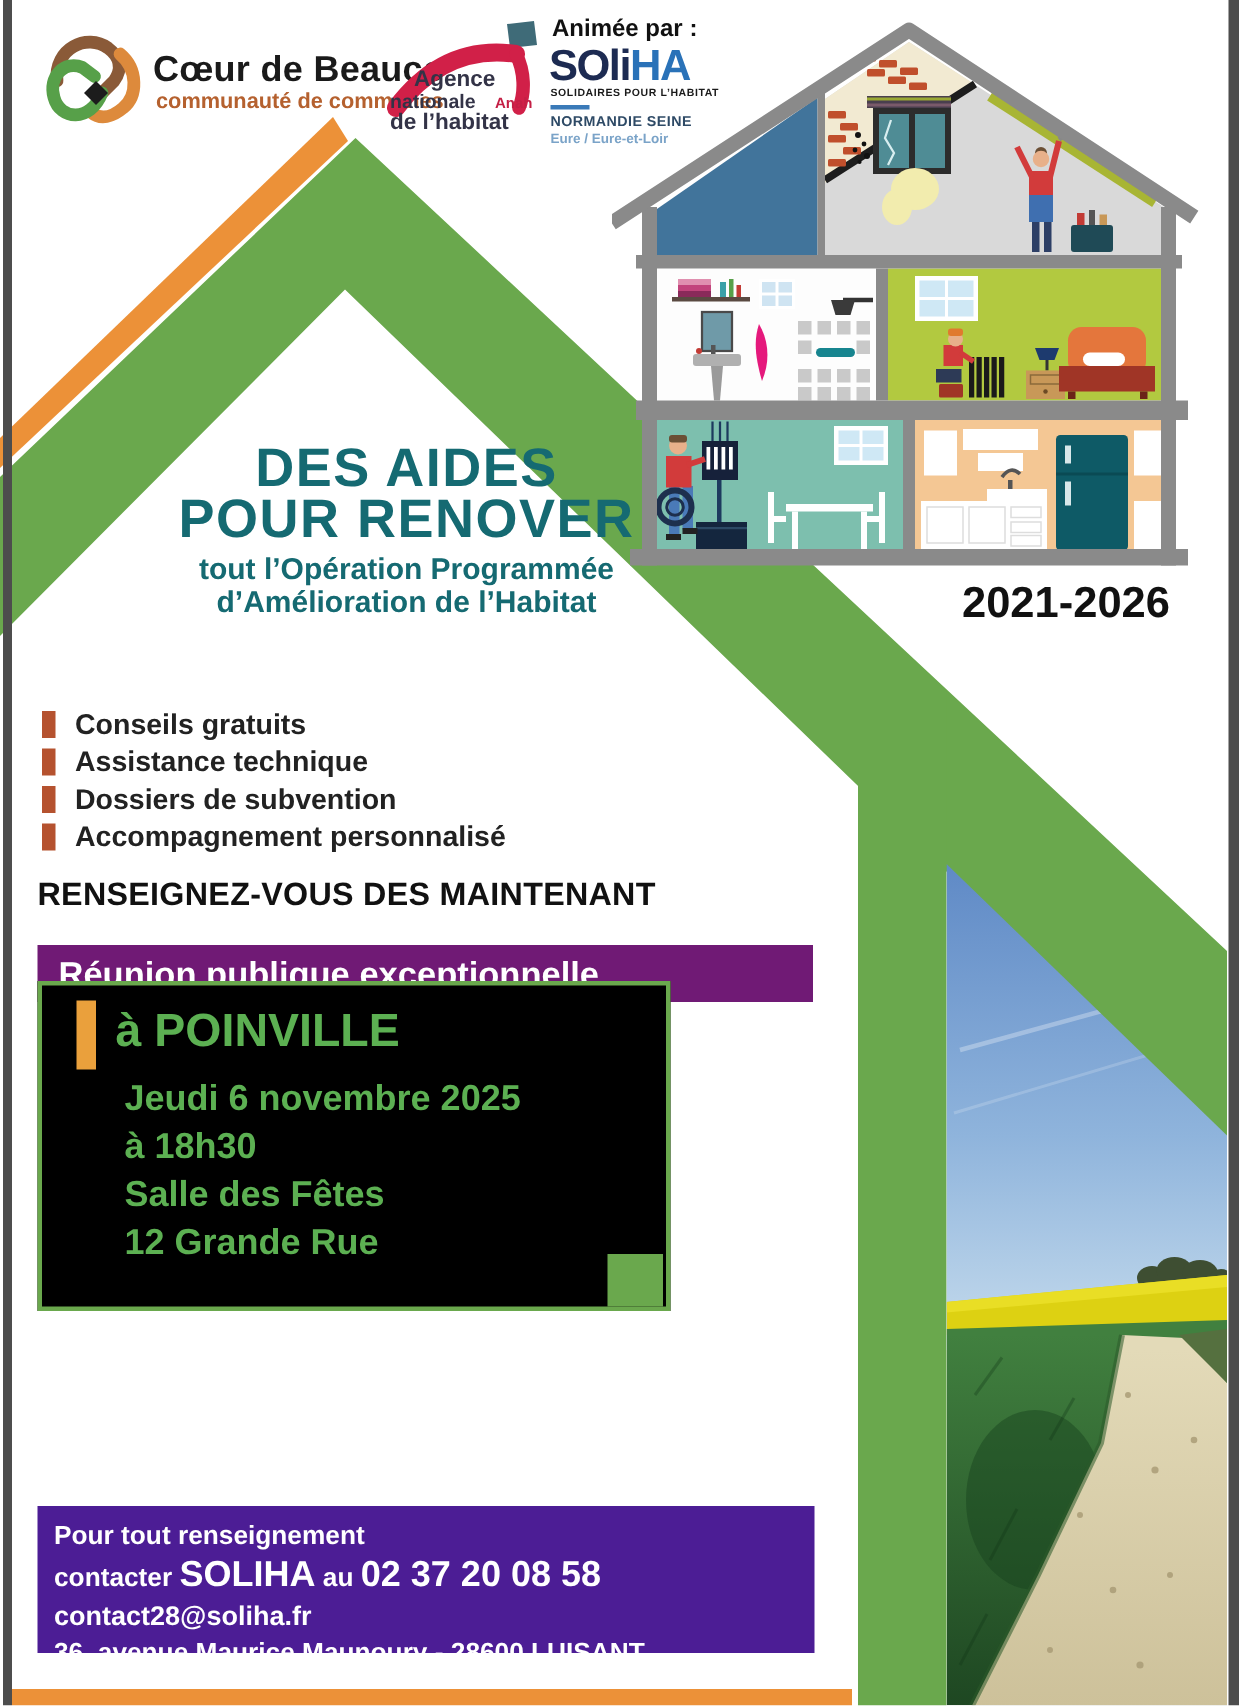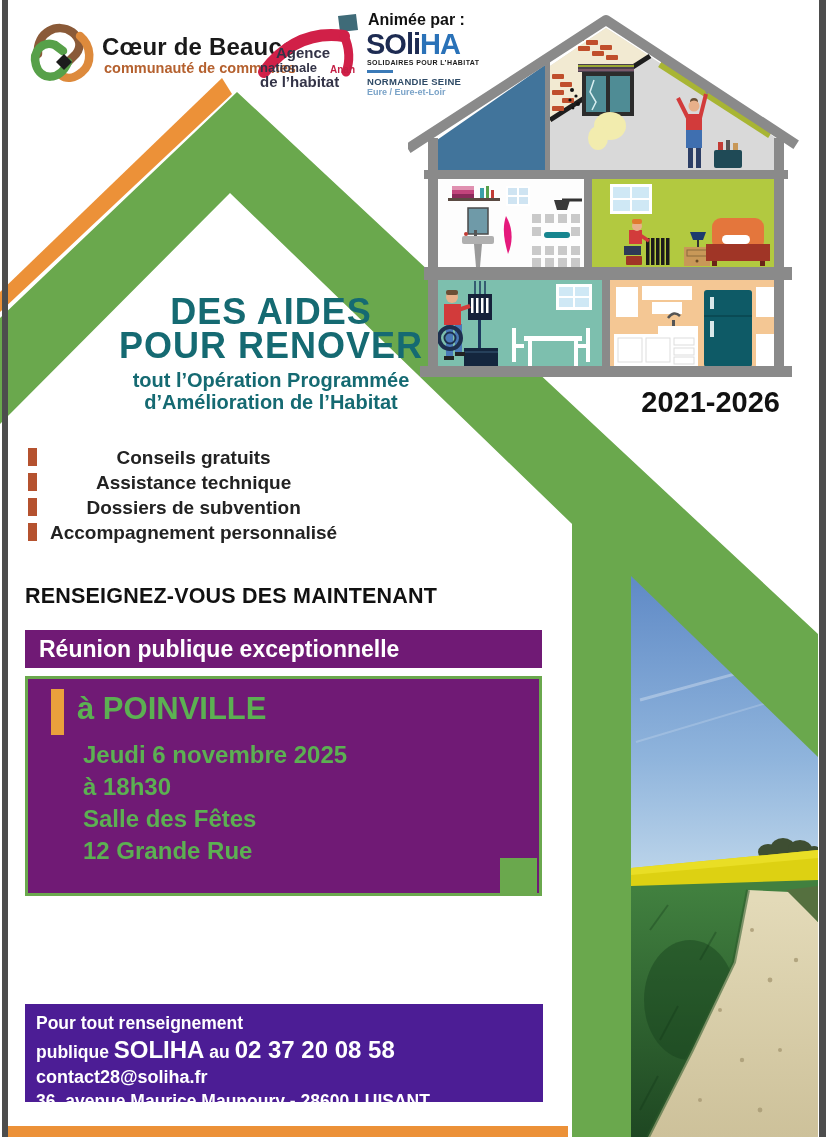--- a/index.html
+++ b/index.html
@@ -22,30 +22,30 @@
   .sol-rule{left:367px;top:70px;width:26px;height:3px;background:#3a7ab8;}
   .sol-region{left:367px;top:76px;font-size:9.5px;font-weight:800;color:#2e4a66;letter-spacing:.3px;}
   .sol-area{left:367px;top:87px;font-size:9px;font-weight:bold;color:#7aa3c8;}
 
   .period{left:620px;top:386px;width:160px;text-align:right;font-size:29px;font-weight:900;color:#111;}
 
   .title-block{left:40px;top:295px;width:462px;text-align:center;color:#156a72;}
   .title-l{font-size:36px;line-height:34px;font-weight:900;letter-spacing:1px;}
   .title-sub{font-size:20px;line-height:22px;font-weight:bold;margin-top:6px;}
 
-  .benefits{left:28px;top:448px;list-style:none;margin:0;padding:0;text-align:center;}
+  .benefits{left:28px;top:474px;list-style:none;margin:0;padding:0;}
   .benefits li{position:relative;padding-left:22px;margin-bottom:6px;
                font-size:19px;font-weight:bold;color:#222;line-height:19px;}
   .benefits li::before{content:"";position:absolute;left:0;top:0;width:9px;height:18px;background:#b5522f;}
 
   .cta{left:25px;top:584px;font-size:21.5px;font-weight:800;color:#111;letter-spacing:.2px;}
 
   .banner{left:25px;top:630px;width:517px;height:38px;background:#701a75;
           color:#fff;font-size:23px;font-weight:800;line-height:38px;padding-left:14px;box-sizing:border-box;}
-  .event-box{left:25px;top:676px;width:517px;height:220px;background:#701a75;border:3px solid #6aa84d;box-sizing:border-box;}
+  .event-box{left:25px;top:654px;width:422px;height:220px;background:#000000;border:3px solid #6aa84d;box-sizing:border-box;}
   .ev-bar{left:23px;top:10px;width:13px;height:46px;background:#eaa03c;}
   .ev-place{left:49px;top:12px;font-size:31px;font-weight:800;color:#5cb052;}
   .ev-line{left:55px;font-size:24px;font-weight:800;color:#5cb052;}
   .ev-sq{right:2px;bottom:0;width:37px;height:35px;background:#6aa84d;}
 
   .contact{left:25px;top:1004px;width:518px;height:98px;background:#4c1d95;color:#fff;
            padding:9px 0 0 11px;box-sizing:border-box;}
   .c-l1{font-size:17.5px;font-weight:bold;}
   .c-l2{margin-top:2px;font-size:17.5px;font-weight:bold;}
   .c-big{font-size:24px;font-weight:800;}
@@ -403,21 +403,21 @@
   <div class="abs ev-line" style="top:62px;">Jeudi 6 novembre 2025</div>
   <div class="abs ev-line" style="top:94px;">à 18h30</div>
   <div class="abs ev-line" style="top:126px;">Salle des Fêtes</div>
   <div class="abs ev-line" style="top:158px;">12 Grande Rue</div>
   <div class="abs ev-sq"></div>
 </div>
 
 <div class="abs contact">
   <div class="c-l1">Pour tout renseignement</div>
   <div class="c-l2">
-    <span>publique</span>
+    <span>contacter</span>
     <span class="c-big">SOLIHA</span>
     <span>au</span>
     <span class="c-big">02 37 20 08 58</span>
   </div>
   <div class="c-l3">contact28@soliha.fr</div>
   <div class="c-l4">36, avenue Maurice Maunoury - 28600 LUISANT</div>
 </div>
 
 <div class="abs bottom-orange"></div>
 

